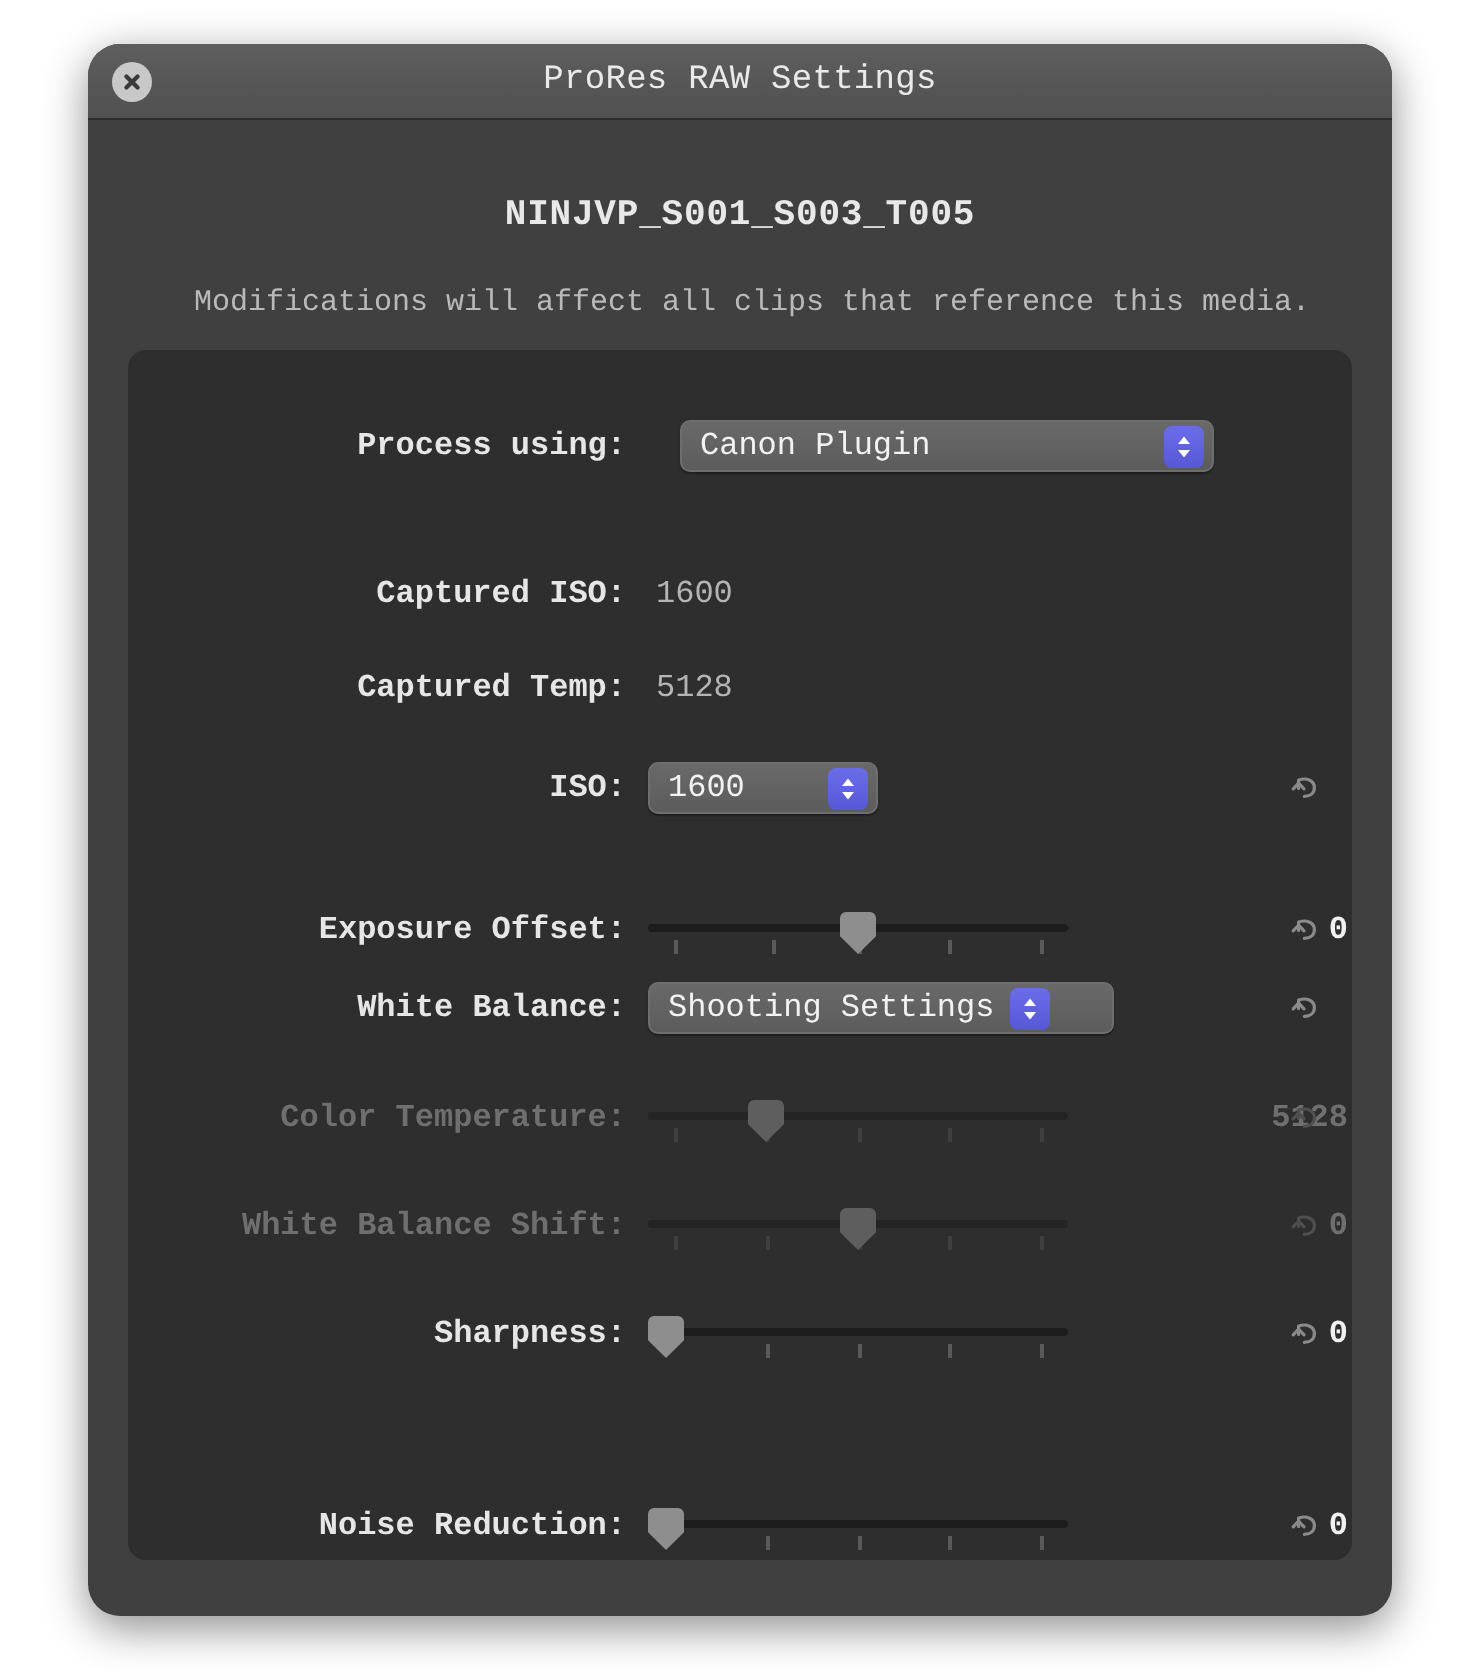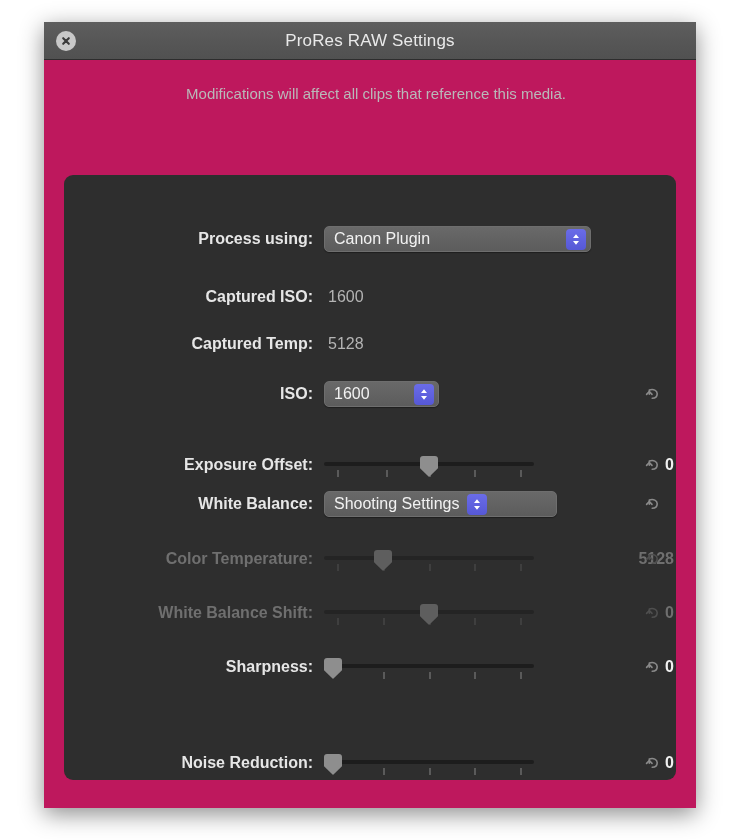--- a/index.html
+++ b/index.html
@@ -15,24 +15,25 @@
     -webkit-font-smoothing: antialiased;
   }
 
   
   #window {
     position: absolute;
     left: 44px;
     top: 22px;
     width: 652px;
     height: 786px;
-    border-radius: 0;
-    background: #be185d;
+    border-radius: 16px;
+    background: #404040;
     box-shadow: 0 6px 22px rgba(0,0,0,0.45);
     overflow: hidden;
+    font-family: Liberation Mono, monospace;
   }
 
   
   #titlebar {
     position: relative;
     height: 37px;
     background: linear-gradient(to bottom, #5e5e5e 0%, #565656 55%, #515151 100%);
     border-bottom: 1px solid #2d2d2d;
     display: flex;
     align-items: center;
@@ -227,25 +228,26 @@
 
   <div id="titlebar">
     <div id="close-button">
       <svg width="12" height="12" viewBox="0 0 12 12">
         <path d="M3.2 3.2 L8.8 8.8 M8.8 3.2 L3.2 8.8" stroke="#3a3a3a" stroke-width="2.1" stroke-linecap="round"></path>
       </svg>
     </div>
     <div id="title-text">ProRes RAW Settings</div>
   </div>
 
+  <div class="clip-name">NINJVP_S001_S003_T005</div>
   <div class="notice">Modifications will affect all clips that reference this media.</div>
 
   <div id="panel">
 
-    <div class="row" style="top:50px;">
+    <div class="row" style="top:34px;gap:16px;">
       <div class="label">Process using:</div>
       <div class="popup w-process">
         <span class="popup-text">Canon Plugin</span>
         <span class="stepper">
           <svg width="12" height="15" viewBox="0 0 12 15">
               <path d="M6 2.2 L9 6 L3 6 Z M6 12.8 L9 9 L3 9 Z" fill="#ffffff"></path>
             </svg>
         </span>
       </div>
     </div>

